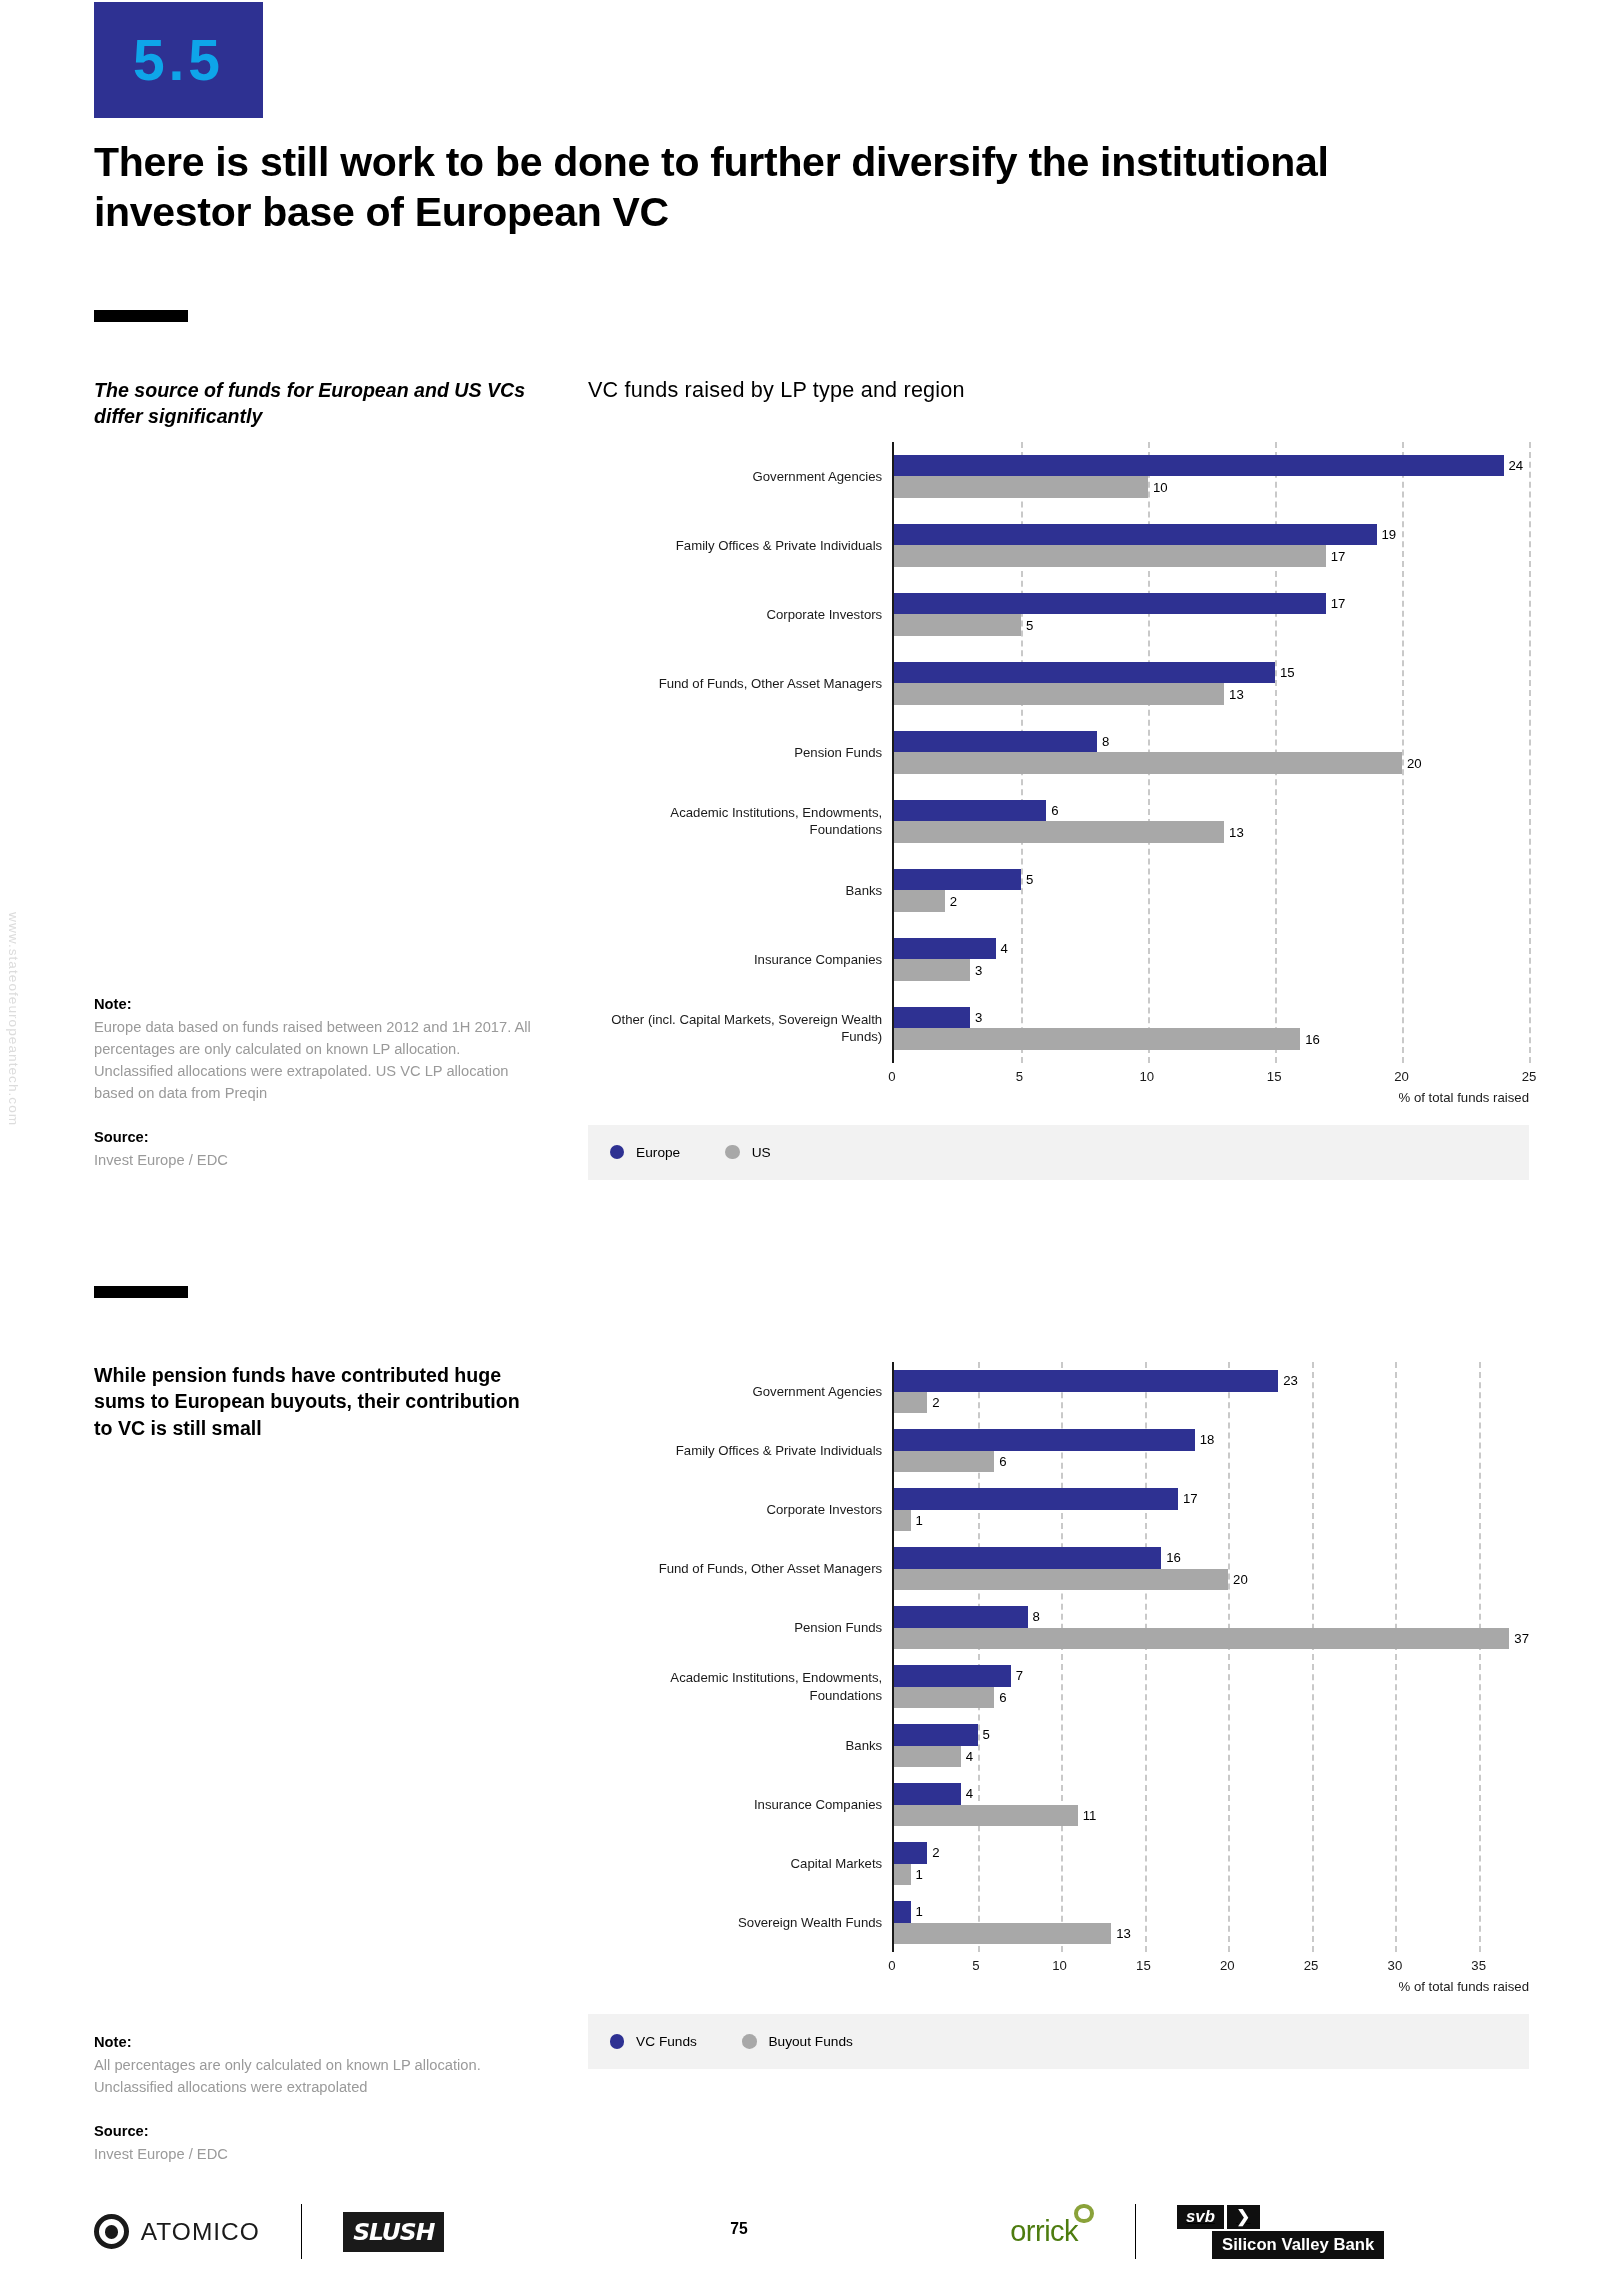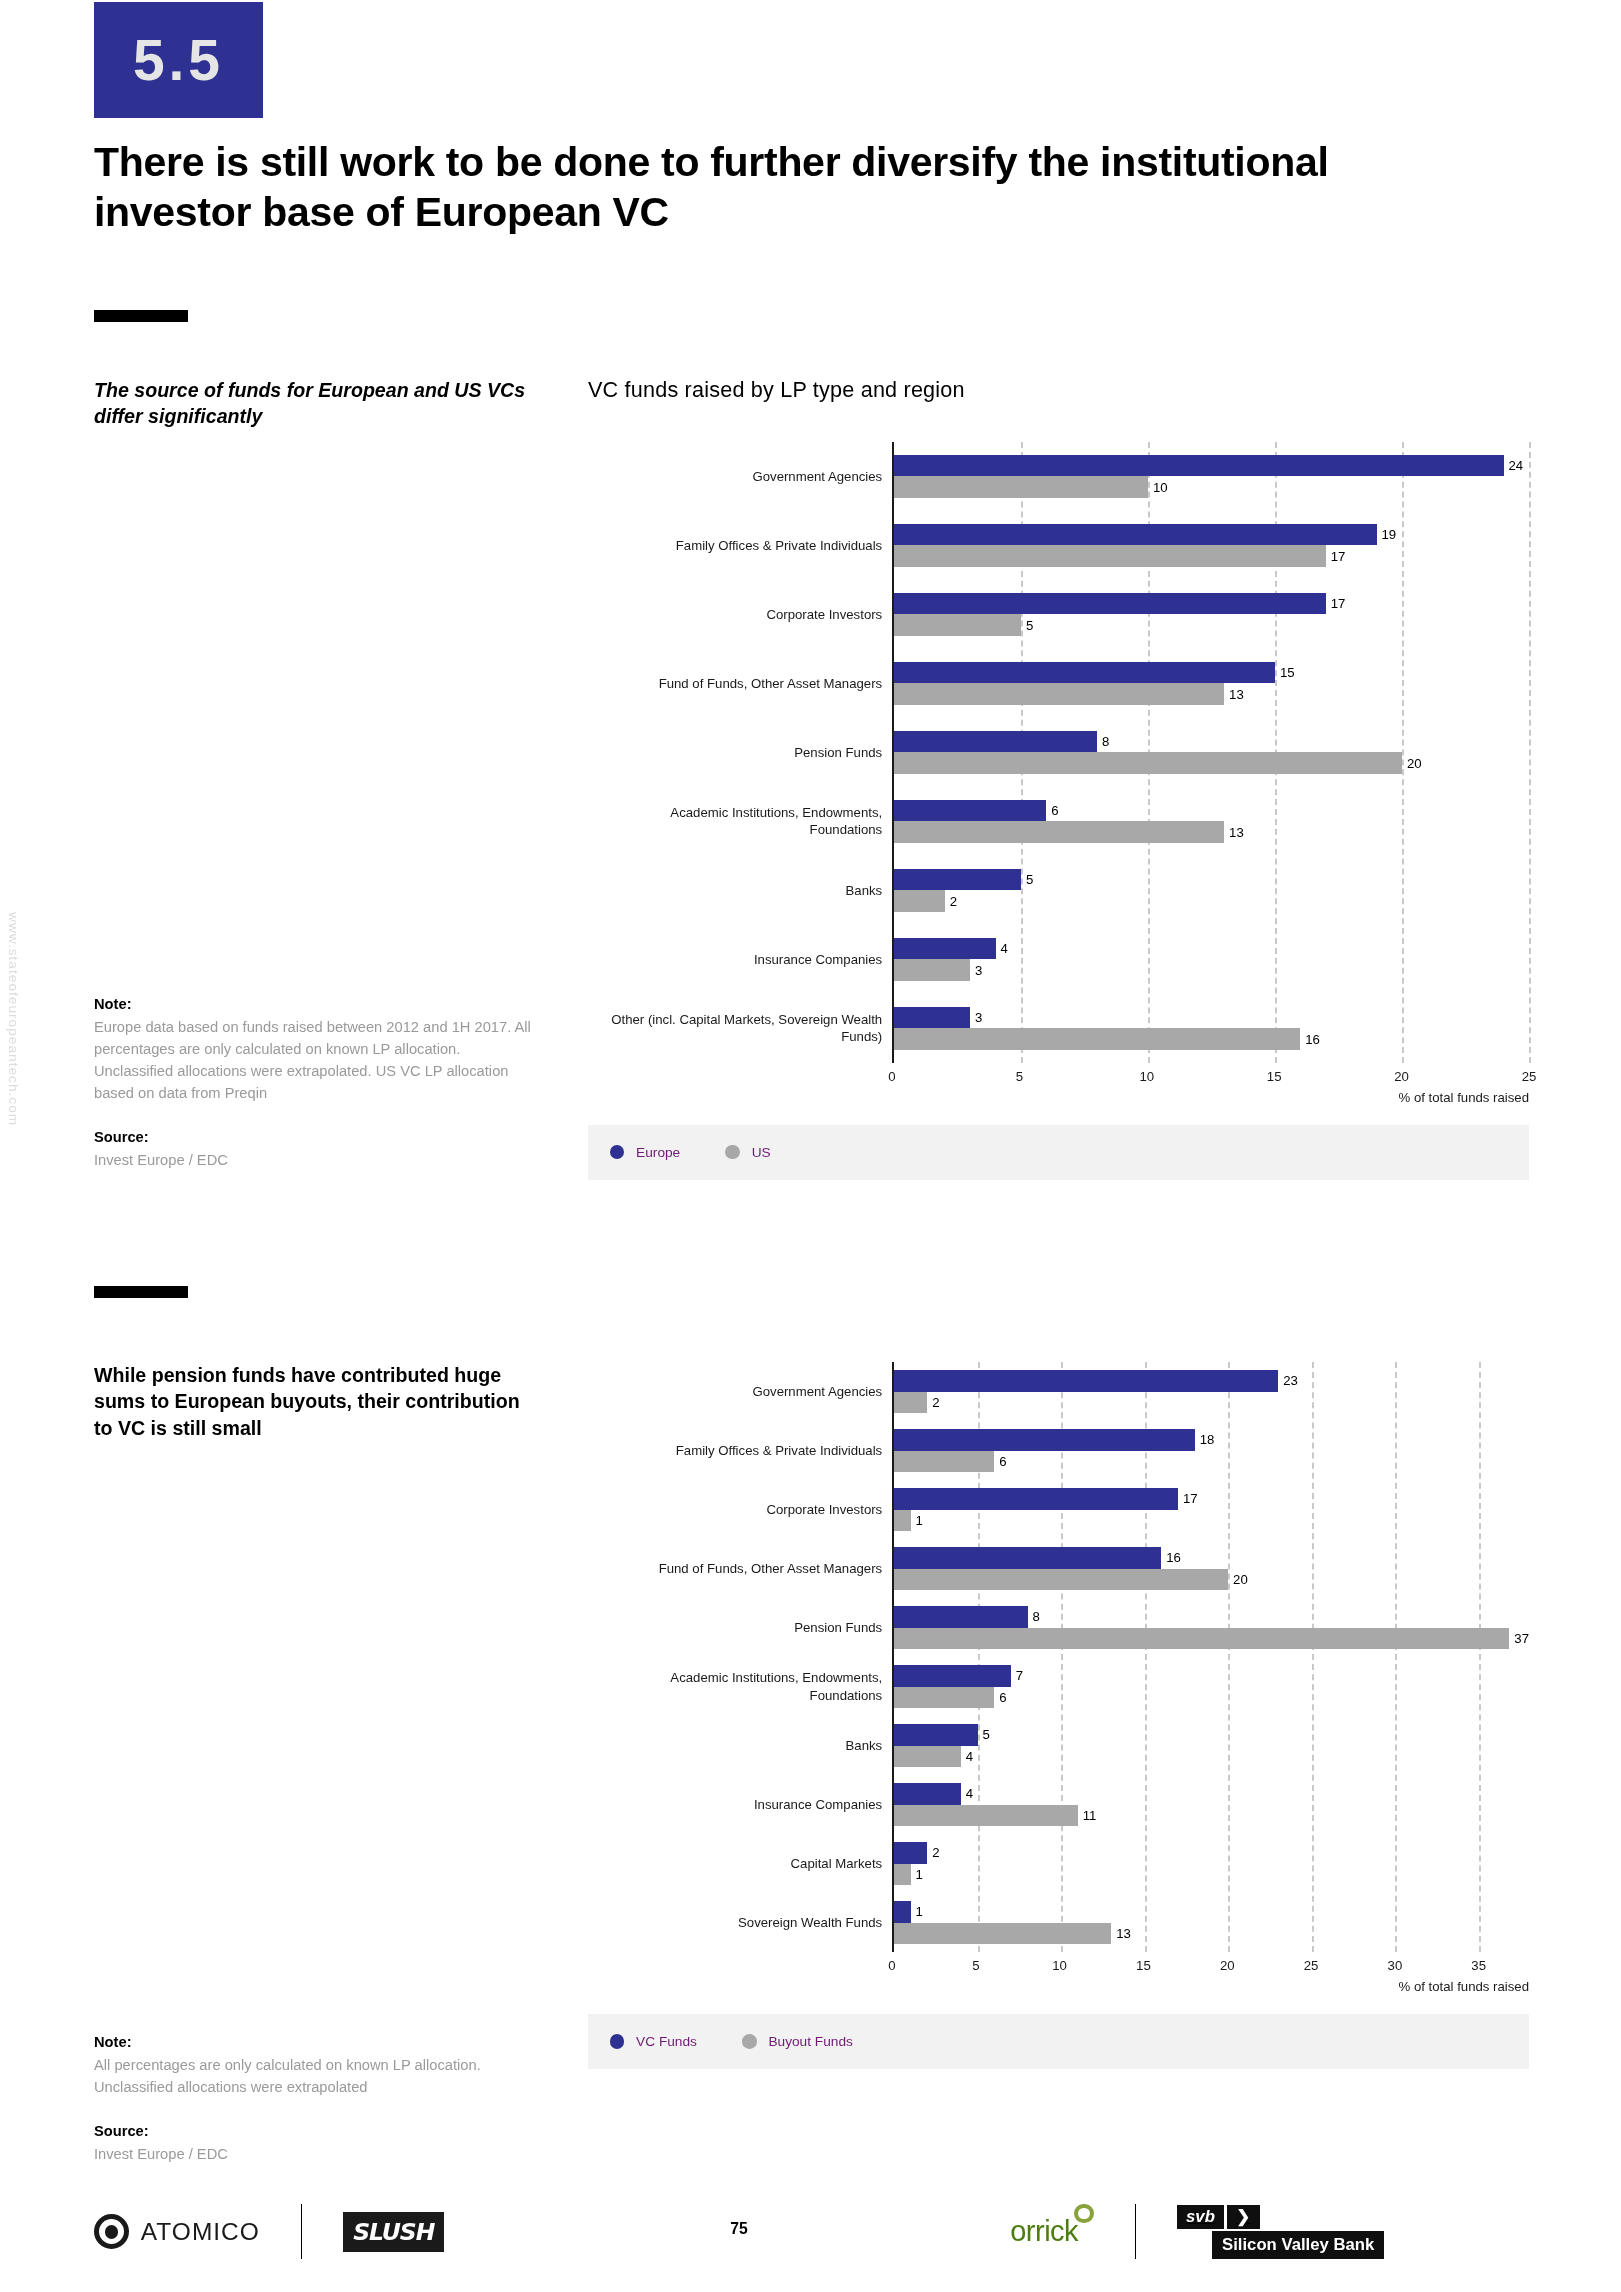--- a/index.html
+++ b/index.html
@@ -22,21 +22,21 @@
     padding: 0 25.5px; line-height: 1;
   }
   .hdr-brand { font-weight: bold; border-left: 1.5px solid #000; }
   .hdr-title { font-weight: normal; border-left: 1.5px solid #000; margin-right: 19.6px; }
 
   
   .badge {
     position: absolute; left: 94px; top: 2px;
     width: 169px; height: 116px;
     background: #2e3192;
-    color: #e5e5e5;
+    color: #0ea5e9;
     font-size: 57px; font-weight: bold; letter-spacing: 3.9px;
     display: flex; align-items: center; justify-content: center;
   }
 
   
   .headline {
     position: absolute; left: 94px; top: 137px; width: 1392px;
     font-size: 41px; font-weight: bold; line-height: 1.22;
     letter-spacing: -0.3px;
   }
@@ -115,21 +115,21 @@
 
   .legend {
     margin-top: 19.6px; margin-left: 0;
     background: #f2f2f2; height: 55px;
     display: flex; align-items: center; padding-left: 21.6px; gap: 45px;
   }
   .legend-item { display: flex; align-items: center; gap: 11.8px; }
   .dot { width: 14.7px; height: 14.7px; border-radius: 50%; }
   .dot.eu { background: #2e3192; }
   .dot.us { background: #a8a8a8; }
-  .legend-label { font-size: 13.7px; color: #701a75; }
+  .legend-label { font-size: 13.7px; color: #000000; }
 
   
   .footer {
     position: absolute; left: 0; bottom: 23.5px; width: 1478px; height: 73px;
   }
   .footer-left { position: absolute; left: 94px; top: 7.8px; display: flex; align-items: center; }
   .footer-right { position: absolute; right: 94px; top: 7.8px; display: flex; align-items: center; }
   .vsep { width: 1.5px; height: 55px; background: #000; margin: 0 41px; }
   .pageno {
     position: absolute; left: 0; right: 0; top: 23.5px; text-align: center;

